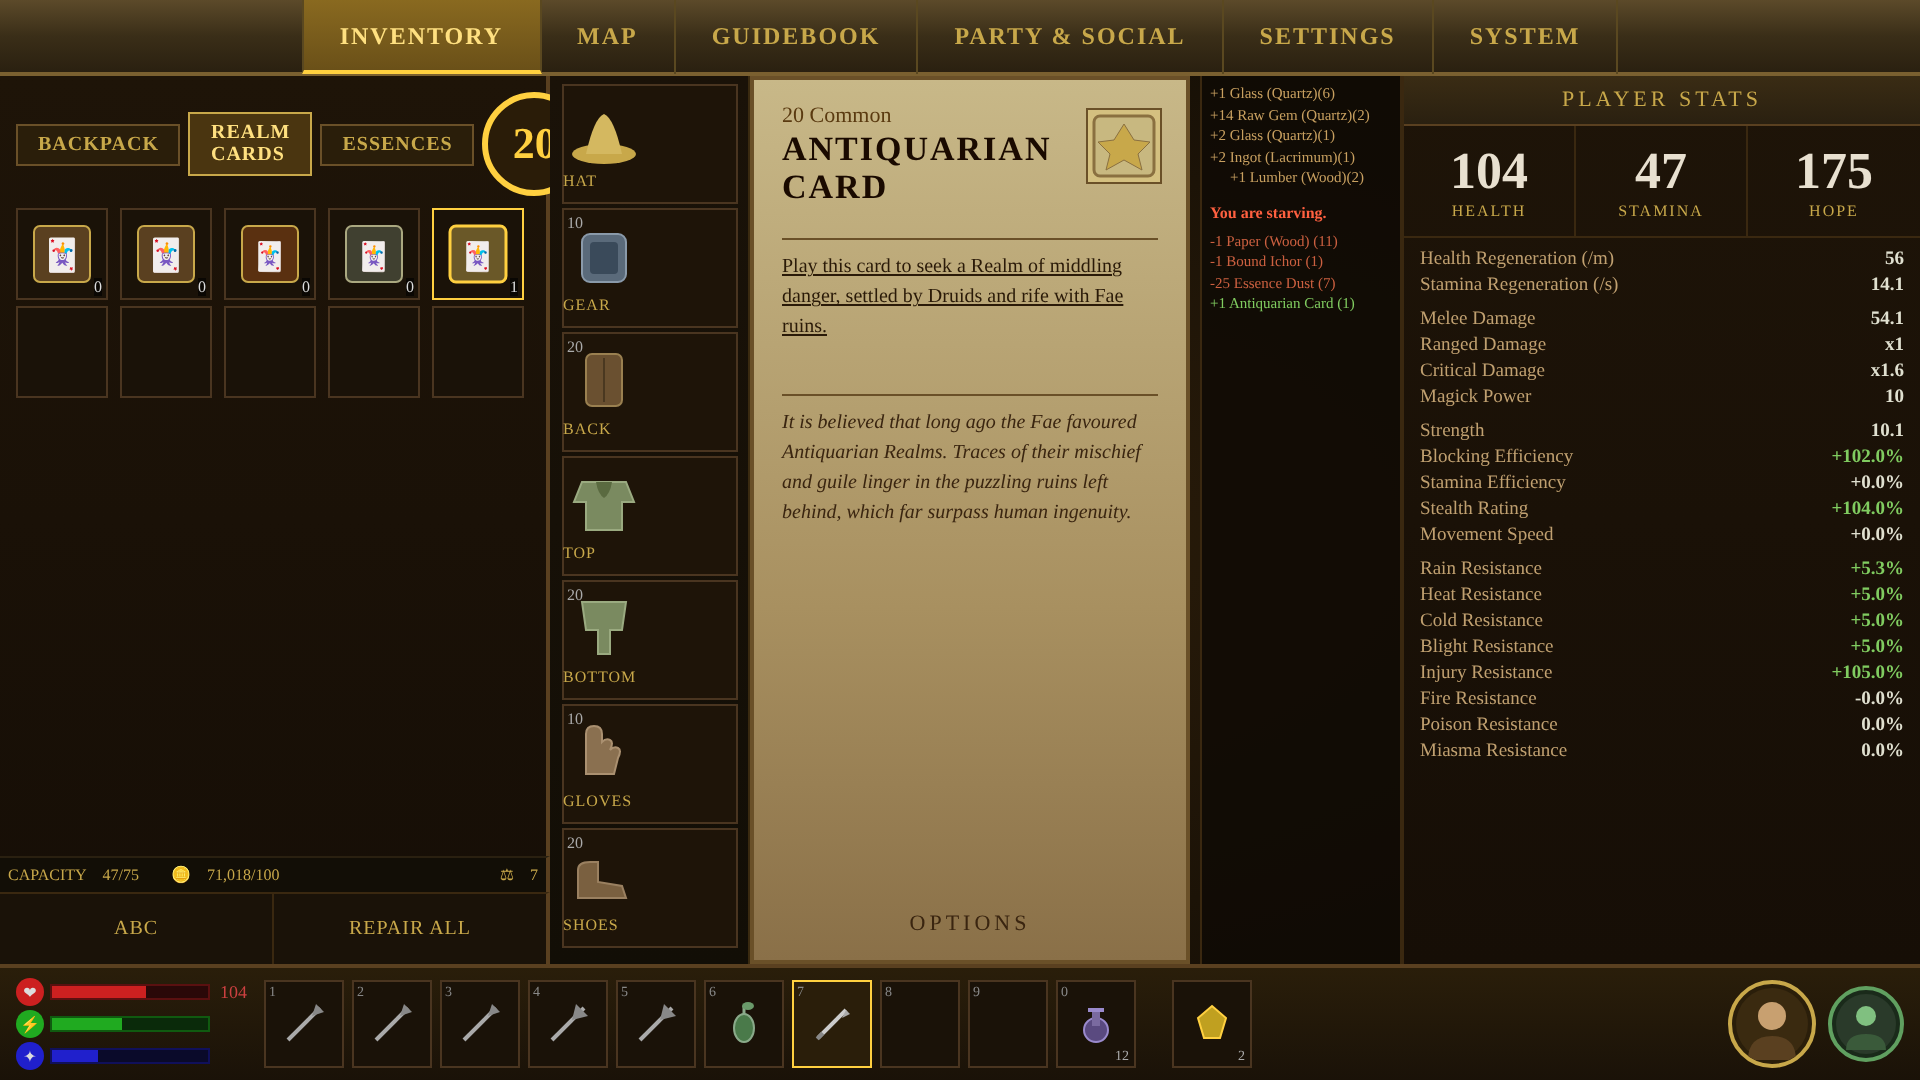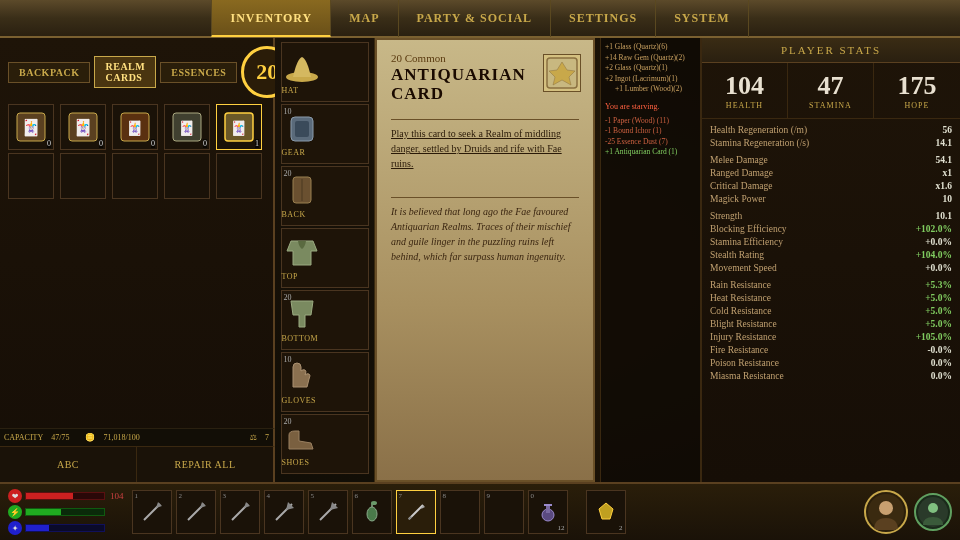--- a/index.html
+++ b/index.html
@@ -527,31 +527,32 @@
     }
 
     .notes-text {
       line-height: 1.4;
     }
 
     
     .starving-msg {
       color: #ff6040;
       font-size: 8px;
-      font-weight: normal;
+      font-weight: bold;
     }
   </style>
 </head>
 <body>
 
 <div class="bg"></div>
 
 <nav class="top-nav">
   <div class="nav-tab active">INVENTORY</div>
   <div class="nav-tab">MAP</div>
+  <div class="nav-tab">GUIDEBOOK</div>
   <div class="nav-tab">PARTY &amp; SOCIAL</div>
   <div class="nav-tab">SETTINGS</div>
   <div class="nav-tab">SYSTEM</div>
 </nav>
 
 <div class="left-panel">
   <div class="tab-row">
     <div class="inv-tab">BACKPACK</div>
     <div class="inv-tab active">REALM CARDS</div>
     <div class="inv-tab">ESSENCES</div>
@@ -709,20 +710,21 @@
     <svg width="34" height="34" viewBox="0 0 34 34">
       <rect x="2" y="2" width="30" height="30" rx="3" fill="#c8b880" stroke="#8a7040" stroke-width="1.5"></rect>
       <path d="M17,6 L22,14 L30,15 L24,21 L26,29 L17,24 L8,29 L10,21 L4,15 L12,14 Z" fill="#c8a84a" stroke="#8a7040" stroke-width="0.5"></path>
     </svg>
   </div>
 
   <div class="card-divider"></div>
   <div class="card-desc">Play this card to seek a Realm of middling danger, settled by Druids and rife with Fae ruins.</div>
   <div class="card-divider"></div>
   <div class="card-lore">It is believed that long ago the Fae favoured Antiquarian Realms. Traces of their mischief and guile linger in the puzzling ruins left behind, which far surpass human ingenuity.</div>
+  <div class="card-options">OPTIONS</div>
 </div>
 
 <div class="notes-panel">
   <div class="notes-text">
     <div style="color:#c8a060;">+1 Glass (Quartz)(6)</div>
     <div style="color:#c8a060;">+14 Raw Gem (Quartz)(2)</div>
     <div style="color:#c8a060;">+2 Glass (Quartz)(1)</div>
     <div style="color:#c8a060;">+2 Ingot (Lacrimum)(1)</div>
     <div style="color:#c8a060;margin-left:10px;">+1 Lumber (Wood)(2)</div>
     <div style="height:6px;"></div>

